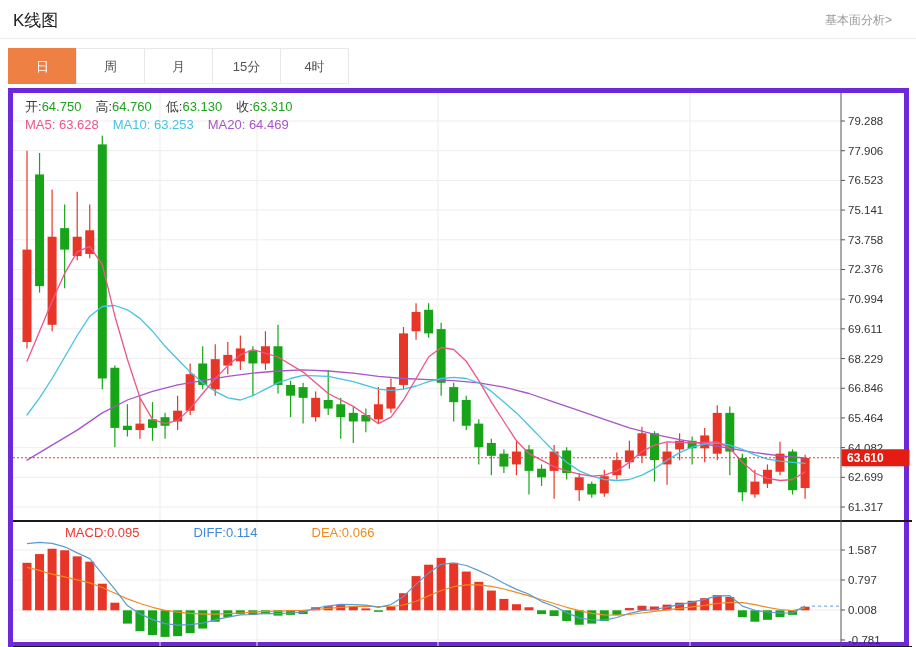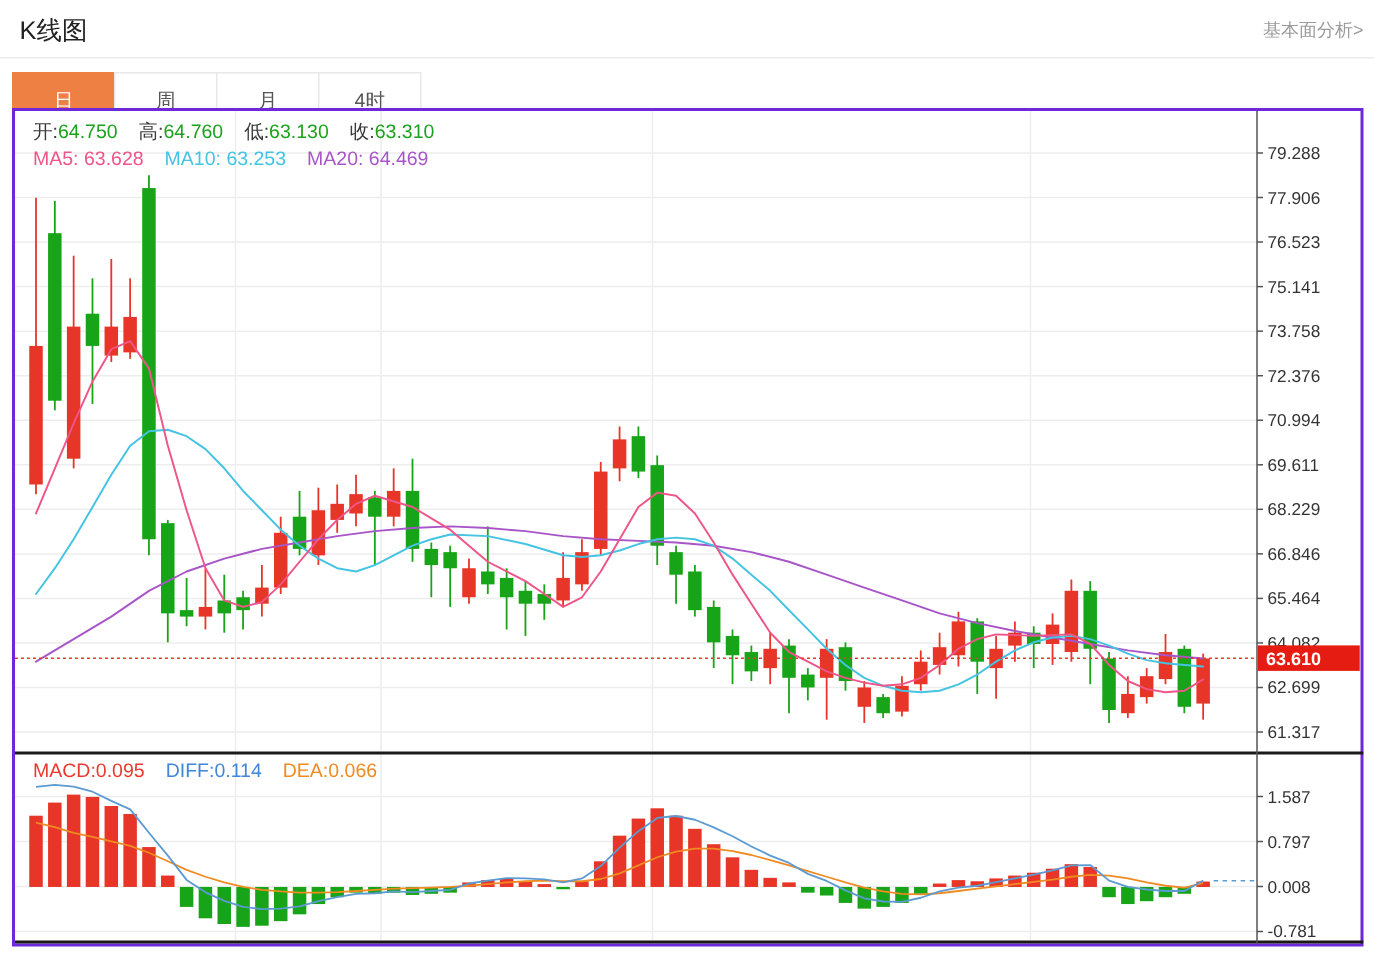--- a/index.html
+++ b/index.html
@@ -1,45 +1,46 @@
 <!DOCTYPE html>
 <html><head>
 <meta charset="utf-8">
 <style>
   html,body{margin:0;padding:0;background:#fff;}
   body{width:916px;height:647px;overflow:hidden;font-family:"Liberation Sans","DejaVu Sans",sans-serif;position:relative;}
   .page{position:relative;width:916px;height:647px;background:#fff;}
   .hdr-title{position:absolute;left:13px;top:9px;font-size:17px;font-weight:normal;color:#222;}
-  .hdr-link{position:absolute;right:7px;top:12px;font-size:12px;color:#9a9a9a;cursor:pointer;text-decoration:none;}
+  .hdr-link{position:absolute;right:24px;top:12px;font-size:12px;color:#9a9a9a;cursor:pointer;text-decoration:none;}
   .hdr-divider{position:absolute;left:0;top:38px;width:916px;height:0;border-top:1px solid #ececec;}
   .tabs{position:absolute;left:8px;top:48px;display:flex;}
   .tab{width:69px;height:36px;line-height:36px;text-align:center;font-size:13px;color:#555;
        border:1px solid #e8e8e8;margin-left:-1px;background:#fff;cursor:pointer;box-sizing:border-box;}
   .tab:first-child{margin-left:0;}
   .tab.active{background:#ef8043;border-color:#ef8043;color:#fff;}
-  .chart-wrap{position:absolute;left:8px;top:72px;width:901px;height:559px;border:2px solid #6d28d9;box-sizing:border-box;background:#fff;}
+  .chart-wrap{position:absolute;left:8px;top:88px;width:901px;height:559px;border:5px solid #6d28d9;box-sizing:border-box;background:#fff;}
   .infobar{position:absolute;left:12px;top:5px;font-size:13px;line-height:18px;white-space:nowrap;z-index:3;}
   .infobar .seg{margin-right:14px;}
   .infobar .lbl{color:#3a3a3a;}
   .macd-infobar{position:absolute;left:12px;top:432px;font-size:13px;z-index:3;white-space:nowrap;}
-  .macd-infobar .seg{margin-right:14px;}
+  .macd-infobar .seg{margin-right:14px;margin-left:40px;}
   svg text{font-family:"Liberation Sans","DejaVu Sans",sans-serif;}
 </style>
 </head>
 <body>
 
 <div class="page">
   <div class="hdr-title">K线图</div>
   <a class="hdr-link">基本面分析&gt;</a>
   <div class="hdr-divider"></div>
 
   <div class="tabs">
       <div class="tab active">日</div>
       <div class="tab">周</div>
       <div class="tab">月</div>
+      <div class="tab">15分</div>
       <div class="tab">4时</div>
     </div>
 
   <div class="chart-wrap">
     <div class="infobar">
       <div id="ohlc-row"><span class="seg"><span class="lbl" style="color: rgb(58, 58, 58);">开:</span><span style="color: rgb(28, 162, 28);">64.750</span></span><span class="seg"><span class="lbl" style="color: rgb(58, 58, 58);">高:</span><span style="color: rgb(28, 162, 28);">64.760</span></span><span class="seg"><span class="lbl" style="color: rgb(58, 58, 58);">低:</span><span style="color: rgb(28, 162, 28);">63.130</span></span><span class="seg"><span class="lbl" style="color: rgb(58, 58, 58);">收:</span><span style="color: rgb(28, 162, 28);">63.310</span></span></div>
       <div id="ma-row"><span class="seg"><span class="lbl" style="color: rgb(238, 85, 136);">MA5: </span><span style="color: rgb(238, 85, 136);">63.628</span></span><span class="seg"><span class="lbl" style="color: rgb(68, 195, 226);">MA10: </span><span style="color: rgb(68, 195, 226);">63.253</span></span><span class="seg"><span class="lbl" style="color: rgb(168, 85, 200);">MA20: </span><span style="color: rgb(168, 85, 200);">64.469</span></span></div>
     </div>
     <div class="macd-infobar" id="macd-row"><span class="seg"><span class="lbl" style="color: rgb(232, 57, 47);">MACD:</span><span style="color: rgb(232, 57, 47);">0.095</span></span><span class="seg"><span class="lbl" style="color: rgb(63, 135, 216);">DIFF:</span><span style="color: rgb(63, 135, 216);">0.114</span></span><span class="seg"><span class="lbl" style="color: rgb(239, 139, 34);">DEA:</span><span style="color: rgb(239, 139, 34);">0.066</span></span></div>
     <svg id="chart-svg" width="899" height="557">

